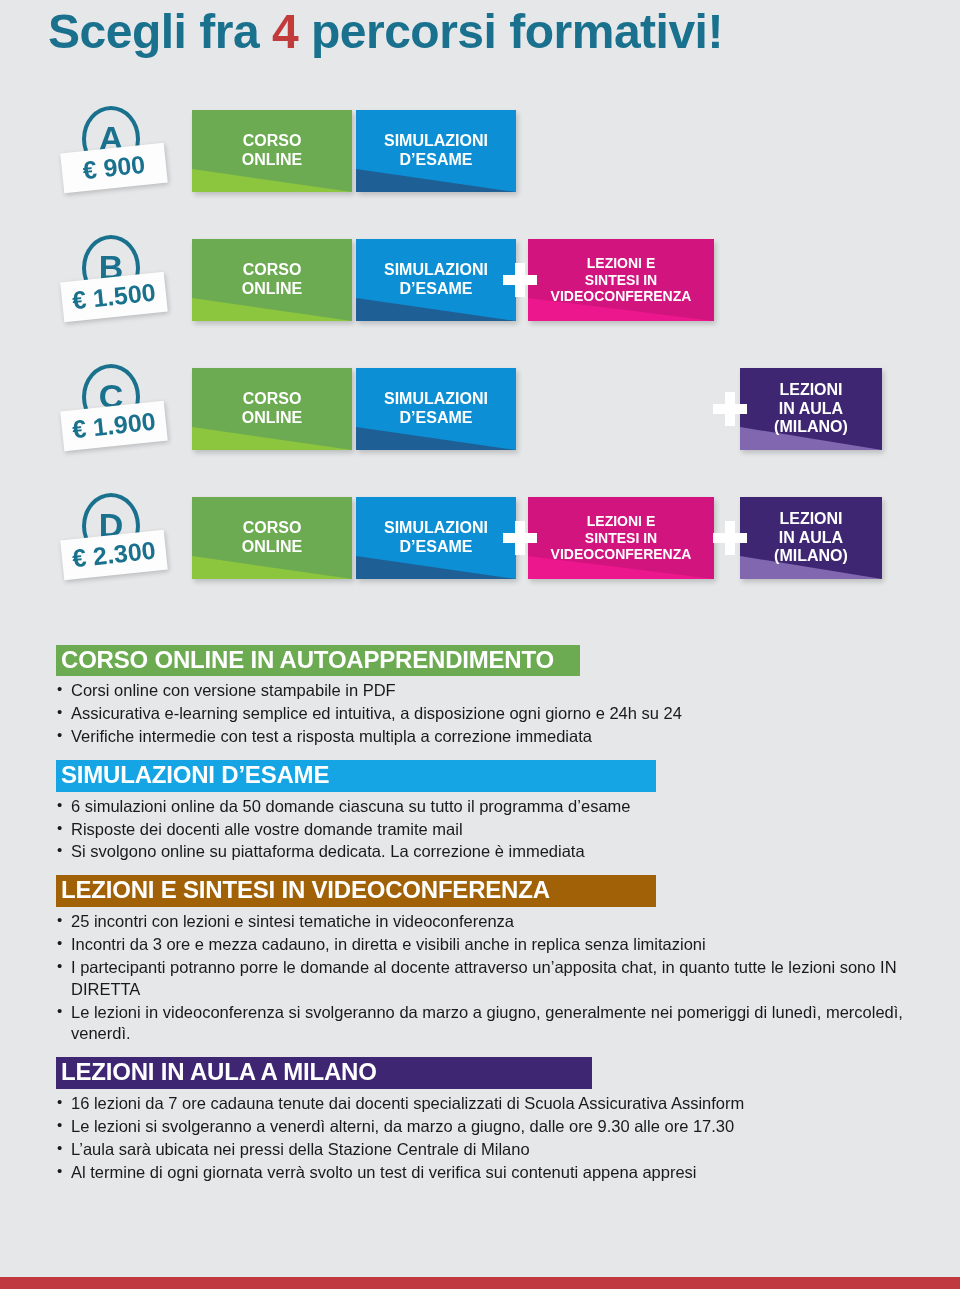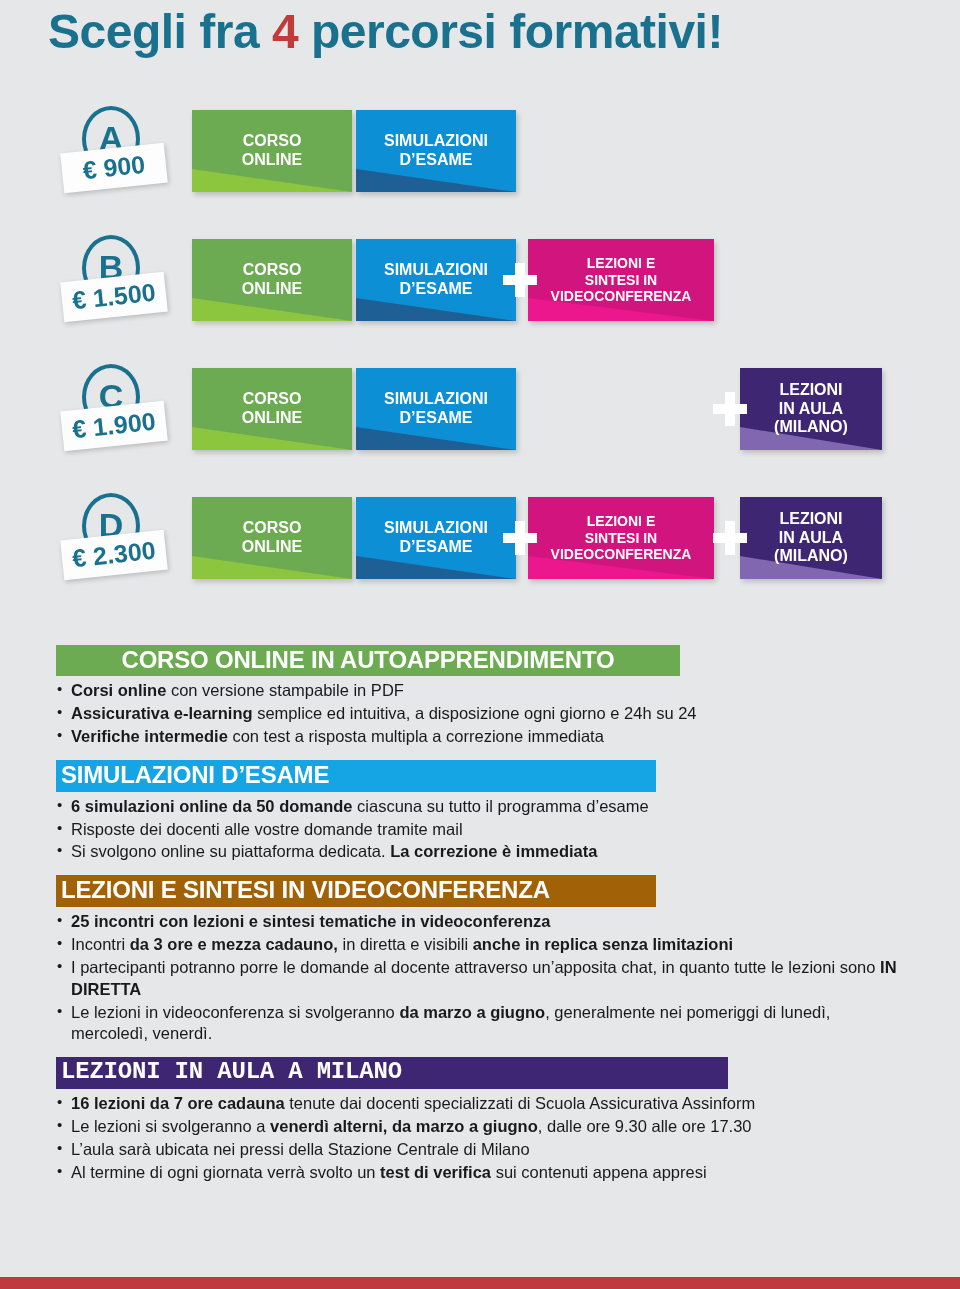--- a/index.html
+++ b/index.html
@@ -194,21 +194,21 @@
     margin-bottom: 1px;
   }
   ul.bullets li::before {
     content: "\2022";
     position: absolute;
     left: 1px;
     top: -1px;
     font-size: 15px;
     color: #1a1a1a;
   }
-  ul.bullets li b { font-weight: bold; }
+  ul.bullets li b { font-weight: normal; }
 
   
   .bottom-bar {
     position: absolute;
     left: 0;
     top: 1277px;
     width: 960px;
     height: 12px;
     background: #c0393f;
   }
@@ -306,21 +306,21 @@
         </div>
         <div class="plus" style="left: 518px;">
           <span class="plus-glyph"></span>
         </div>
       </div>
     </div>
   </div>
 
 <div class="sections" id="sections">
     <div class="section">
-      <div class="sec-bar green" style="width: 624px; text-align: center;">CORSO ONLINE IN AUTOAPPRENDIMENTO</div>
+      <div class="sec-bar green" style="width: 524px;">CORSO ONLINE IN AUTOAPPRENDIMENTO</div>
       <ul class="bullets">
         <li><b>Corsi online</b><span> con versione stampabile in PDF</span></li>
         <li><b>Assicurativa e-learning</b><span> semplice ed intuitiva, a disposizione ogni giorno e 24h su 24</span></li>
         <li><b>Verifiche intermedie</b><span> con test a risposta multipla a correzione immediata</span></li>
       </ul>
     </div>
     <div class="section">
       <div class="sec-bar blue" style="width: 600px;">SIMULAZIONI D’ESAME</div>
       <ul class="bullets">
         <li><b>6 simulazioni online da 50 domande</b><span> ciascuna su tutto il programma d’esame</span></li>
@@ -331,21 +331,21 @@
     <div class="section">
       <div class="sec-bar magenta" style="width: 600px;">LEZIONI E SINTESI IN VIDEOCONFERENZA</div>
       <ul class="bullets">
         <li><b>25 incontri con lezioni e sintesi tematiche in videoconferenza</b></li>
         <li><span>Incontri </span><b>da 3 ore e mezza cadauno,</b><span> in diretta e visibili </span><b>anche in replica senza limitazioni</b></li>
         <li><span>I partecipanti potranno porre le domande al docente attraverso un’apposita chat, in quanto tutte le lezioni sono </span><b>IN DIRETTA</b></li>
         <li><span>Le lezioni in videoconferenza si svolgeranno </span><b>da marzo a giugno</b><span>, generalmente nei pomeriggi di lunedì, mercoledì, venerdì.</span></li>
       </ul>
     </div>
     <div class="section">
-      <div class="sec-bar purple" style="width: 672px; font-family: Liberation Mono, monospace;">LEZIONI IN AULA A MILANO</div>
+      <div class="sec-bar purple" style="width: 536px;">LEZIONI IN AULA A MILANO</div>
       <ul class="bullets">
         <li><b>16 lezioni da 7 ore cadauna</b><span> tenute dai docenti specializzati di Scuola Assicurativa Assinform</span></li>
         <li><span>Le lezioni si svolgeranno a </span><b>venerdì alterni, da marzo a giugno</b><span>, dalle ore 9.30 alle ore 17.30</span></li>
         <li><span>L’aula sarà ubicata nei pressi della Stazione Centrale di Milano</span></li>
         <li><span>Al termine di ogni giornata verrà svolto un </span><b>test di verifica</b><span> sui contenuti appena appresi</span></li>
       </ul>
     </div>
   </div>
 
 <div class="bottom-bar"></div>

